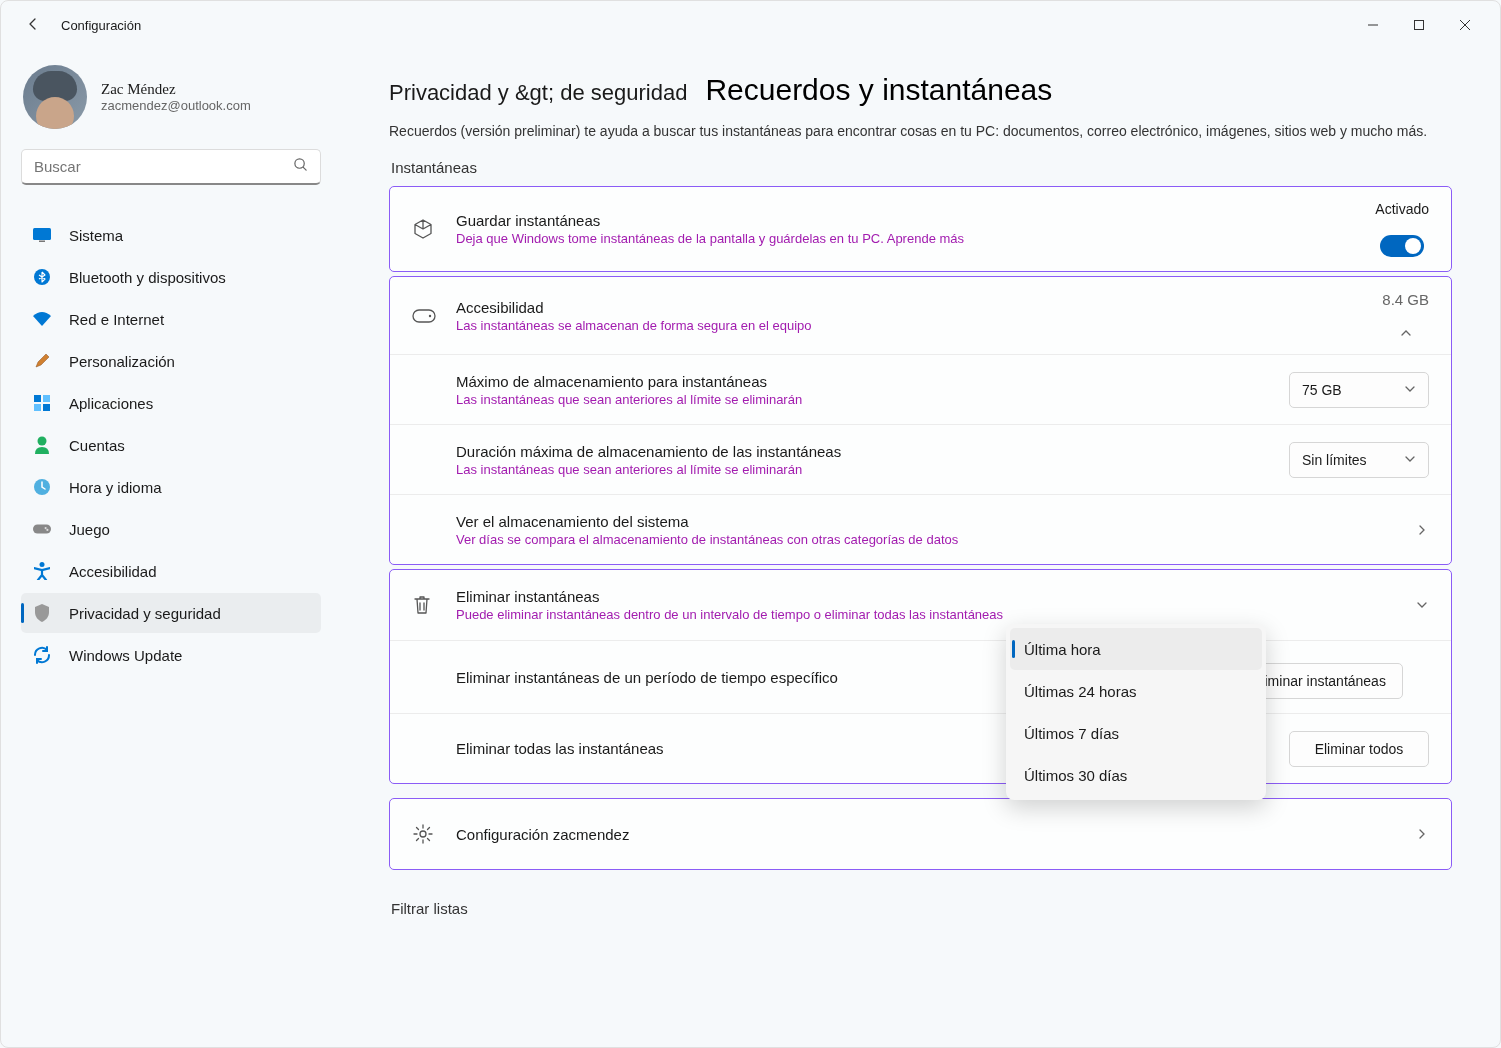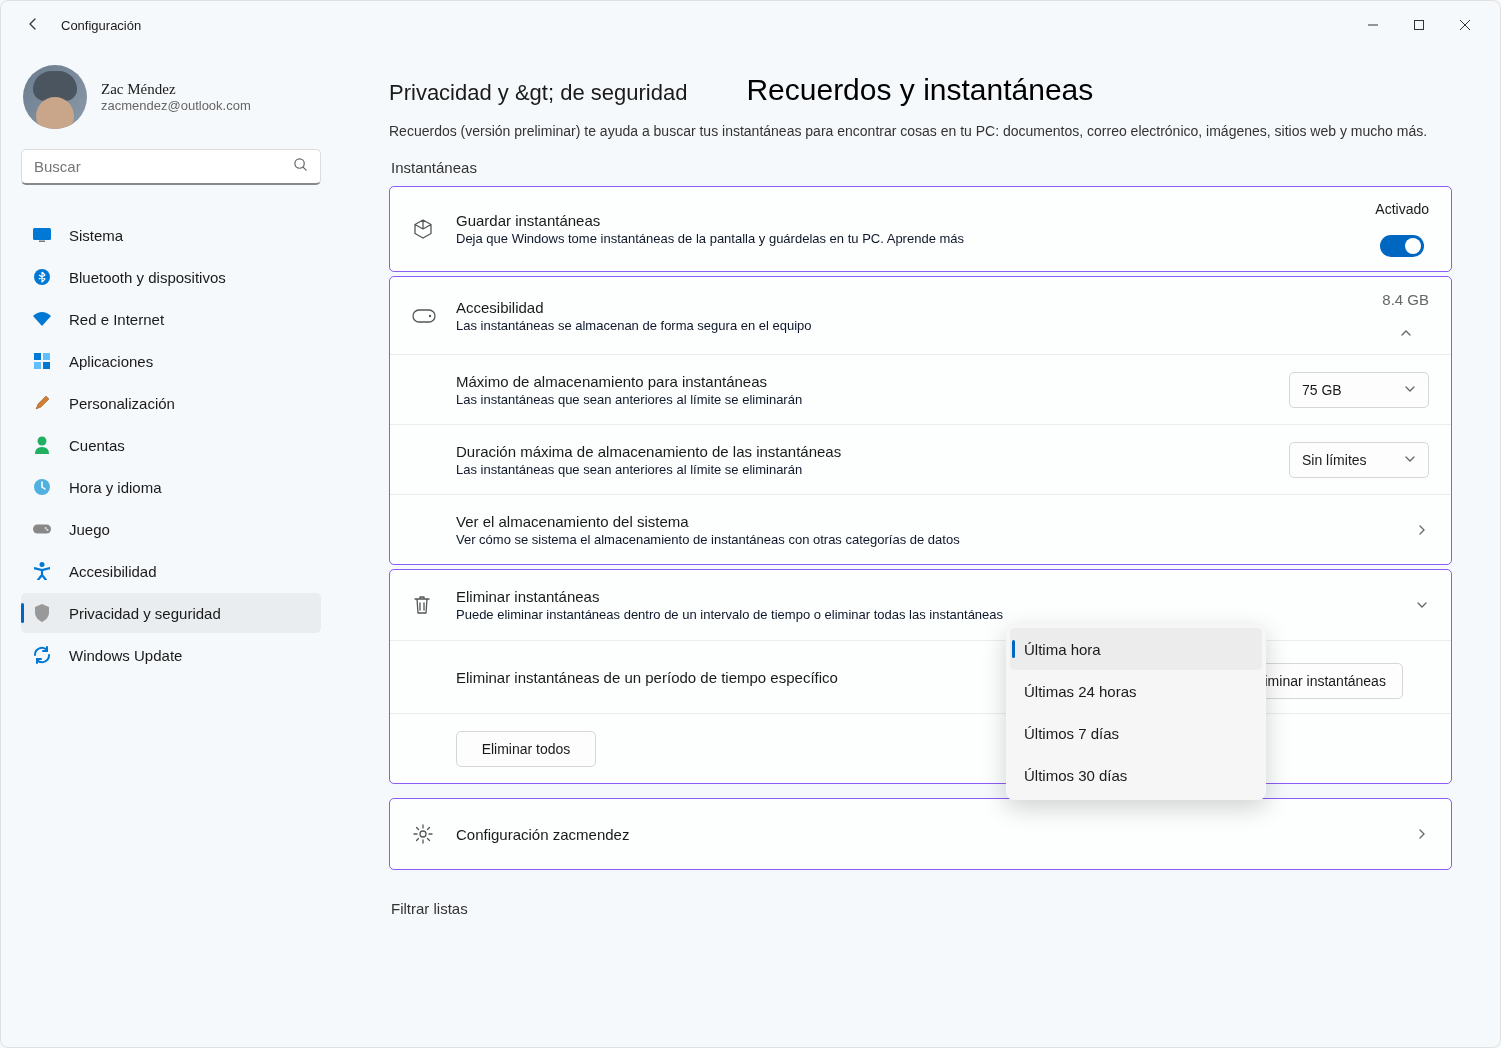--- a/index.html
+++ b/index.html
@@ -26,31 +26,31 @@
     .search-box input { flex: 1; border: none; outline: none; font-size: 15px; background: transparent; }
     
     .nav-list { display: flex; flex-direction: column; gap: 2px; }
     .nav-item { display: flex; align-items: center; height: 40px; padding: 0 12px; border-radius: 5px; cursor: pointer; gap: 18px; font-size: 15px; color: #1a1a1a; position: relative; }
     .nav-item.selected { background: #eaedef; }
     .nav-item.selected::before { content:""; position:absolute; left:0; top:10px; bottom:10px; width:3px; background:#0067c0; border-radius:2px; }
     .nav-icon { width: 18px; height: 18px; display: inline-flex; align-items: center; justify-content: center; }
     
     .breadcrumb { display: flex; align-items: baseline; gap: 18px; margin-bottom: 14px; flex-wrap:wrap; }
     .bc1 { font-size: 22px; color: #1a1a1a; }
-    .bc2 { font-size: 30px; color: #000; font-weight: 400; margin-left: 41px; }
+    .bc2 { font-size: 30px; color: #000; font-weight: 400; }
     .page-desc { font-size: 14px; color: #333; margin-bottom: 17px; line-height:1.5; }
     
     .section-title { font-size: 15px; color: #333; margin: 8px 0 10px 2px; }
     
     .card { background: #fdfefe; border: 1px solid #8b5cf6; border-radius: 5px; margin-bottom: 4px; }
     .card-row { display: flex; align-items: center; min-height: 70px; padding: 14px 22px; }
     .card-icon { width: 44px; display: flex; justify-content: flex-start; color: #555; flex-shrink:0; }
     .card-body { flex: 1; min-width:0; }
     .card-title { font-size: 15px; color: #1a1a1a; }
-    .card-sub { font-size: 13px; color: #0f172a; margin-top: 2px; }
+    .card-sub { font-size: 13px; color: #a21caf; margin-top: 2px; }
     .card-right { display: flex; align-items: center; gap: 18px; flex-shrink:0;flex-direction:column; }
     .sub-row { border-top: 1px solid #ececec; padding-left: 66px; }
     
     .toggle-label { font-size: 14px; color:#1a1a1a; }
     .toggle { width: 44px; height: 22px; background: #0067c0; border-radius: 11px; position: relative; cursor: pointer; }
     .toggle::after { content:""; position:absolute; top:3px; right:3px; width:16px; height:16px; border-radius:50%; background:#fff; }
     
     .chevron { color: #666; display:inline-flex; }
     
     .value-text { color: #666; font-size: 15px; }
@@ -134,36 +134,36 @@
       <div class="nav-item">
         <span class="nav-icon">
             <svg width="18" height="14" viewBox="0 0 18 14">
               <path d="M0 4 Q9 -4 18 4 L9 14 Z" fill="#0078d4"></path>
             </svg>
           </span>
         <span>Red e Internet</span>
       </div>
       <div class="nav-item">
         <span class="nav-icon">
+            <svg width="18" height="18" viewBox="0 0 18 18">
+              <path d="M3 15l2-5 8-8 3 3-8 8-5 2z" fill="#d08030" stroke="#8a5020" stroke-width="0.5"></path>
+            </svg>
+          </span>
+        <span>Personalización</span>
+      </div>
+      <div class="nav-item">
+        <span class="nav-icon">
             <svg width="16" height="16" viewBox="0 0 16 16">
               <rect x="0" y="0" width="7" height="7" fill="#0078d4"></rect>
               <rect x="9" y="0" width="7" height="7" fill="#60c0ff"></rect>
               <rect x="0" y="9" width="7" height="7" fill="#60c0ff"></rect>
               <rect x="9" y="9" width="7" height="7" fill="#0078d4"></rect>
             </svg>
           </span>
         <span>Aplicaciones</span>
-      </div>
-      <div class="nav-item">
-        <span class="nav-icon">
-            <svg width="18" height="18" viewBox="0 0 18 18">
-              <path d="M3 15l2-5 8-8 3 3-8 8-5 2z" fill="#d08030" stroke="#8a5020" stroke-width="0.5"></path>
-            </svg>
-          </span>
-        <span>Personalización</span>
       </div>
       <div class="nav-item">
         <span class="nav-icon">
             <svg width="16" height="18" viewBox="0 0 16 18">
               <circle cx="8" cy="5" r="4.5" fill="#20b060"></circle>
               <path d="M1 18 Q1 11 8 11 Q15 11 15 18 Z" fill="#20b060"></path>
             </svg>
           </span>
         <span>Cuentas</span>
       </div>
@@ -287,21 +287,21 @@
             <span>Sin límites</span>
             <span><svg width="12" height="12" viewBox="0 0 12 12">
                   <path d="M2 4l4 4 4-4" stroke="#666" stroke-width="1.3" fill="none" stroke-linecap="round"></path>
                 </svg></span>
           </div>
         </div>
       </div>
       <div class="card-row sub-row">
         <div class="card-body">
           <div class="card-title">Ver el almacenamiento del sistema</div>
-          <div class="card-sub">Ver cómo se sistema el almacenamiento de instantáneas con otras categorías de datos</div>
+          <div class="card-sub">Ver días se compara el almacenamiento de instantáneas con otras categorías de datos</div>
         </div>
         <div class="card-right">
           <span class="chevron">
               <svg width="14" height="14" viewBox="0 0 14 14">
                 <path d="M5 3l4 4-4 4" stroke="#666" stroke-width="1.3" fill="none" stroke-linecap="round"></path>
               </svg>
             </span>
         </div>
       </div>
     </div>
@@ -328,20 +328,23 @@
       <div class="card-row sub-row" id="delete-range-row">
         <div class="card-body">
           <div class="card-title">Eliminar instantáneas de un período de tiempo específico</div>
         </div>
         <div class="card-right" style="gap:8px;">
           <div style="width:220px;"></div>
           <button class="btn">Eliminar instantáneas</button>
         </div>
       </div>
       <div class="card-row sub-row">
+        <div class="card-body">
+          <div class="card-title">Eliminar todas las instantáneas</div>
+        </div>
         <div class="card-right">
           <button class="btn" style="min-width:140px;">Eliminar todos</button>
         </div>
       </div>
     </div>
 
     <div class="card" style="margin-top:14px;">
       <div class="card-row">
         <div class="card-icon">
             <svg width="22" height="22" viewBox="0 0 22 22">

